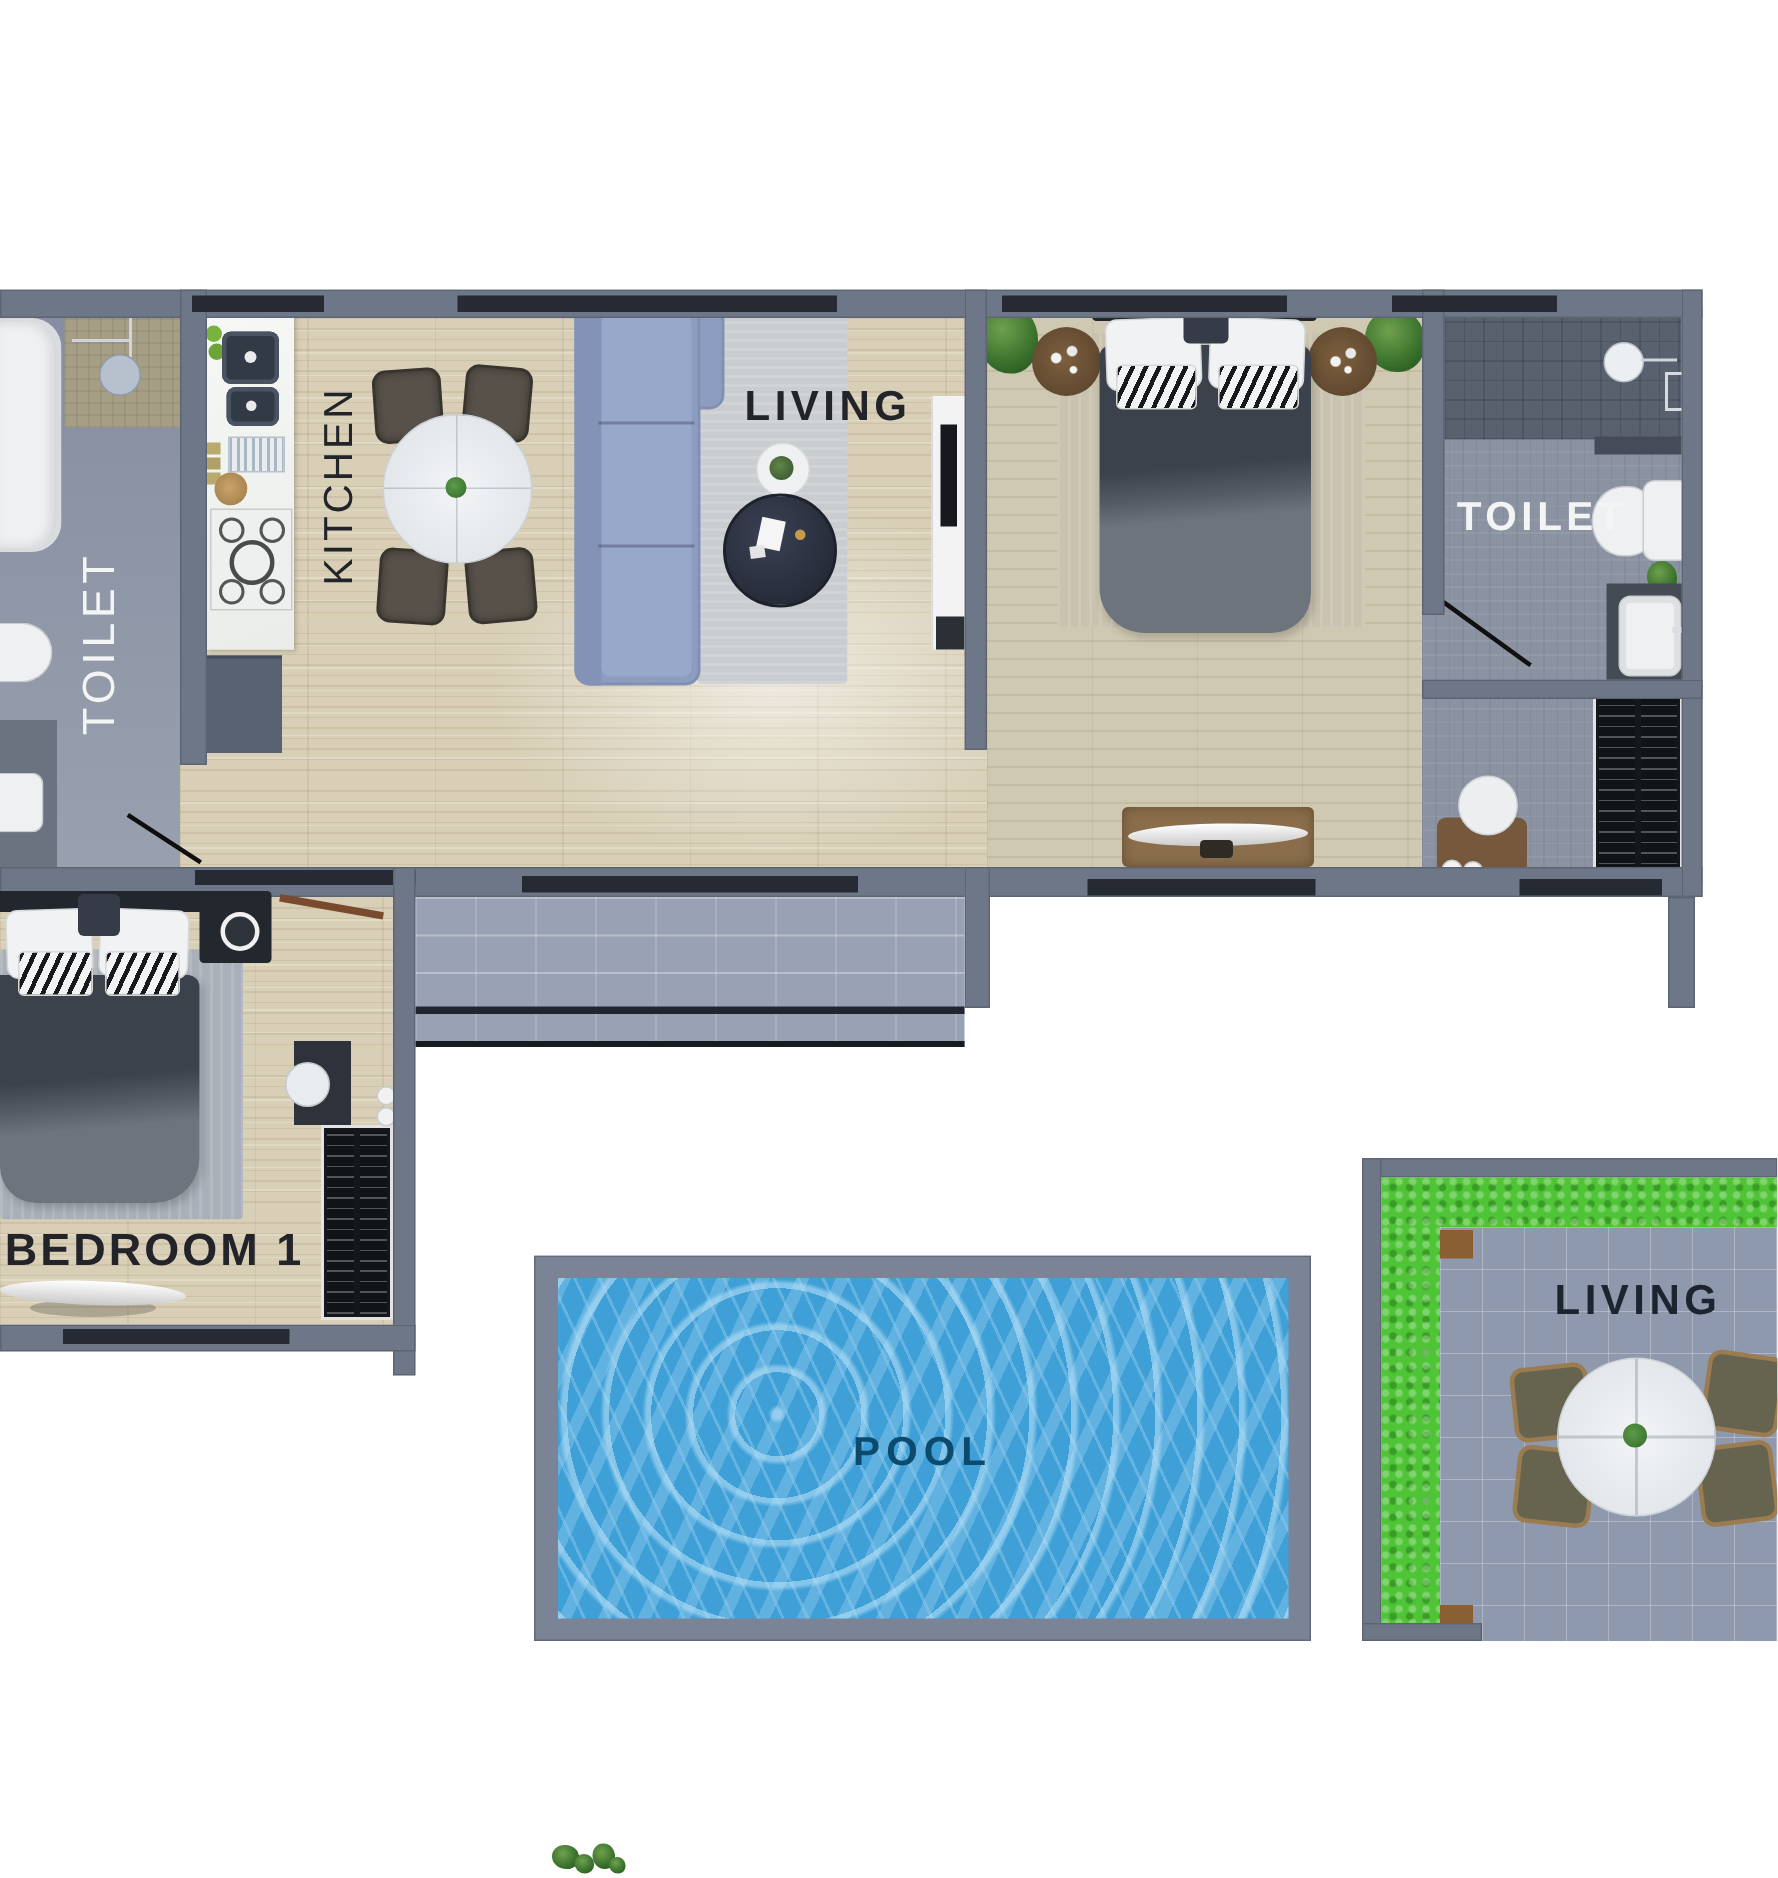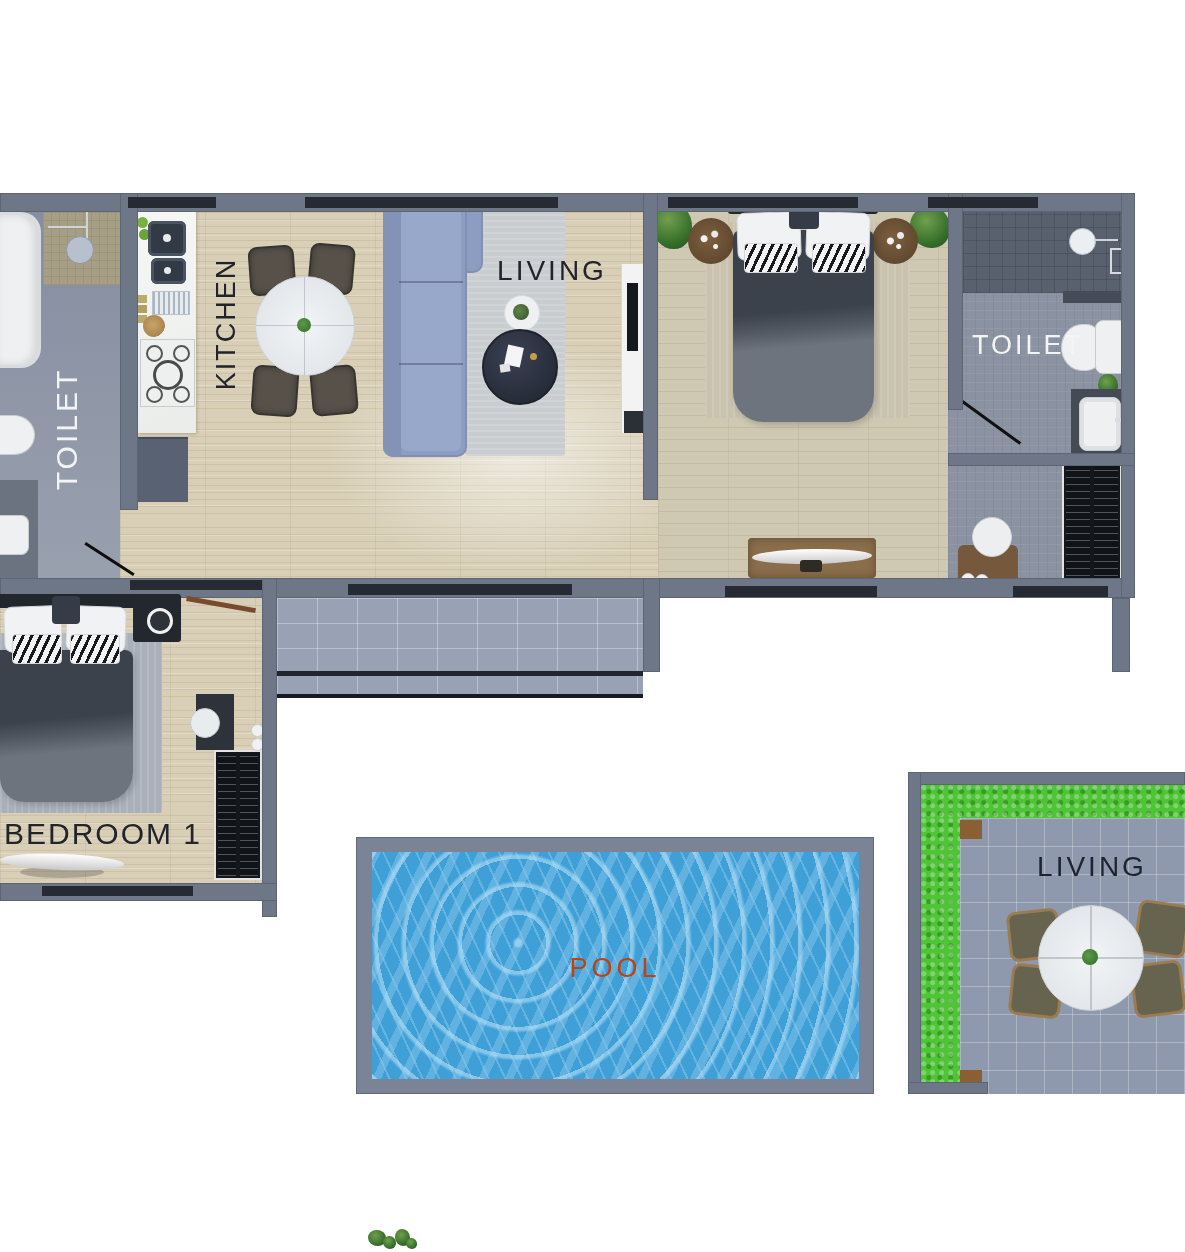--- a/index.html
+++ b/index.html
@@ -25,21 +25,21 @@
     background-size:40px 25px;}
   .patio{background-color:#8e99ad;background-image:
     linear-gradient(rgba(255,255,255,0.28) 1px,transparent 1px),
     linear-gradient(90deg,rgba(255,255,255,0.28) 1px,transparent 1px);
     background-size:28px 28px;}
   .grass{background-color:#4fc437;background-image:
     radial-gradient(circle at 30% 30%,rgba(255,255,255,0.28) 0 2px,transparent 3px),
     radial-gradient(circle at 70% 60%,rgba(20,90,10,0.38) 0 2px,transparent 3px);
     background-size:9px 9px,11px 11px;}
   .circ{border-radius:50%;}
-  .lbl{position:absolute;transform:translate(-50%,-50%);white-space:nowrap;font-weight:400;}
+  .lbl{position:absolute;transform:translate(-50%,-50%);white-space:nowrap;font-weight:700;}
   .lblv{position:absolute;transform:translate(-50%,-50%) rotate(-90deg);white-space:nowrap;font-weight:400;}
   .dark{color:#22242a;}
   .light{color:#f3f5f5;}
   .zigzag{background:repeating-linear-gradient(115deg,#17191d 0 3px,#f2f3f4 3px 8px);
     border:1px solid #d8d8d8;border-radius:4px;}
   .pillow{background:#f1f2f3;border:1px solid #d5d7d9;border-radius:8px;}
   .chair-d{background:#57514a;border:2px solid #38342e;border-radius:9px;box-shadow:inset 0 0 6px rgba(0,0,0,0.35);}
   .chair-o{background:#66644e;border:3px solid #9a7c50;border-radius:9px;}
   .wardrobe{background:#14171c;border:2px solid #e3e3e3;display:flex;gap:4px;padding:2px;box-sizing:border-box;}
   .wpanel{flex:1;background-color:#101318;background-image:
@@ -215,21 +215,21 @@
   <div class="lbl dark" style="left:103px;top:834px;font-size:30px;letter-spacing:2px;">BEDROOM 1</div>
   <div class="abs" style="left:20px;top:866px;width:84px;height:12px;background:rgba(40,40,40,0.25);border-radius:50%;"></div>
   <div class="abs swoosh" style="left:0;top:854px;width:124px;height:16px;transform:rotate(2deg);"></div>
 
   <div class="wall" style="left:262px;top:578px;width:15px;height:339px;"></div>
   <div class="wall" style="left:0;top:883px;width:277px;height:18px;"></div>
   <div class="win" style="left:42px;top:886px;width:151px;height:10px;"></div>
 
   <div class="abs" style="left:356px;top:837px;width:518px;height:257px;background:#7b8496;box-shadow:inset 0 0 0 1px rgba(0,0,0,0.2);"></div>
   <div class="abs pool-water" style="left:372px;top:852px;width:487px;height:227px;"></div>
-  <div class="lbl" style="left:615px;top:968px;font-size:27px;letter-spacing:4px;color:#c2410c;">POOL</div>
+  <div class="lbl" style="left:615px;top:968px;font-size:27px;letter-spacing:4px;color:#0c4a6e;">POOL</div>
 
   <div class="wall" style="left:908px;top:772px;width:277px;height:13px;"></div>
   <div class="wall" style="left:908px;top:772px;width:13px;height:322px;"></div>
   <div class="abs patio" style="left:960px;top:818px;width:225px;height:276px;"></div>
   <div class="abs grass" style="left:921px;top:785px;width:264px;height:33px;"></div>
   <div class="abs grass" style="left:921px;top:818px;width:39px;height:264px;"></div>
   <div class="abs" style="left:960px;top:820px;width:22px;height:19px;background:#8a5f33;"></div>
   <div class="abs" style="left:960px;top:1070px;width:22px;height:23px;background:#8a5f33;"></div>
   <div class="wall" style="left:908px;top:1082px;width:80px;height:12px;"></div>
   <div class="lbl" style="left:1092px;top:867px;font-size:28px;letter-spacing:3px;color:#1c2430;">LIVING</div>

